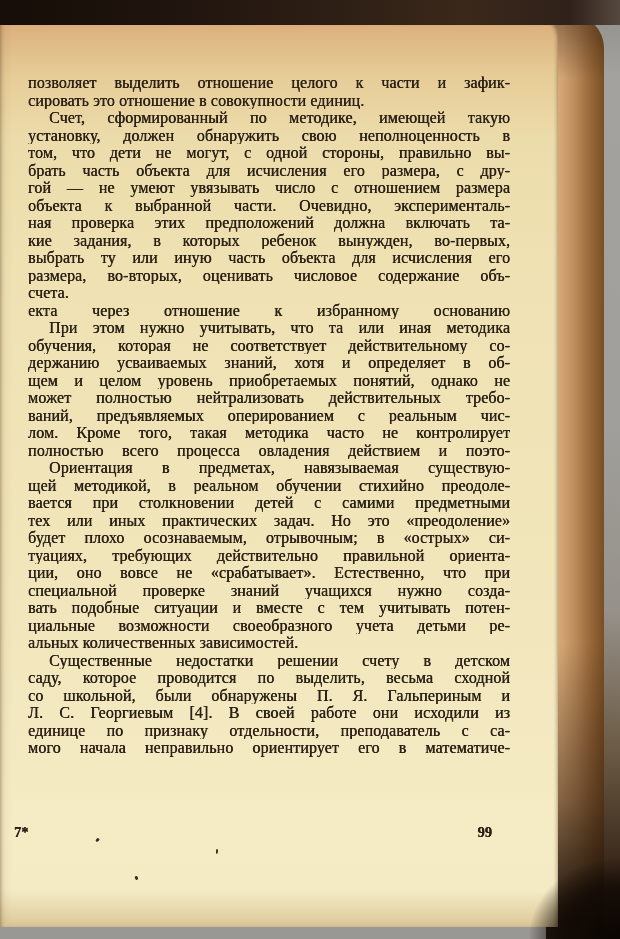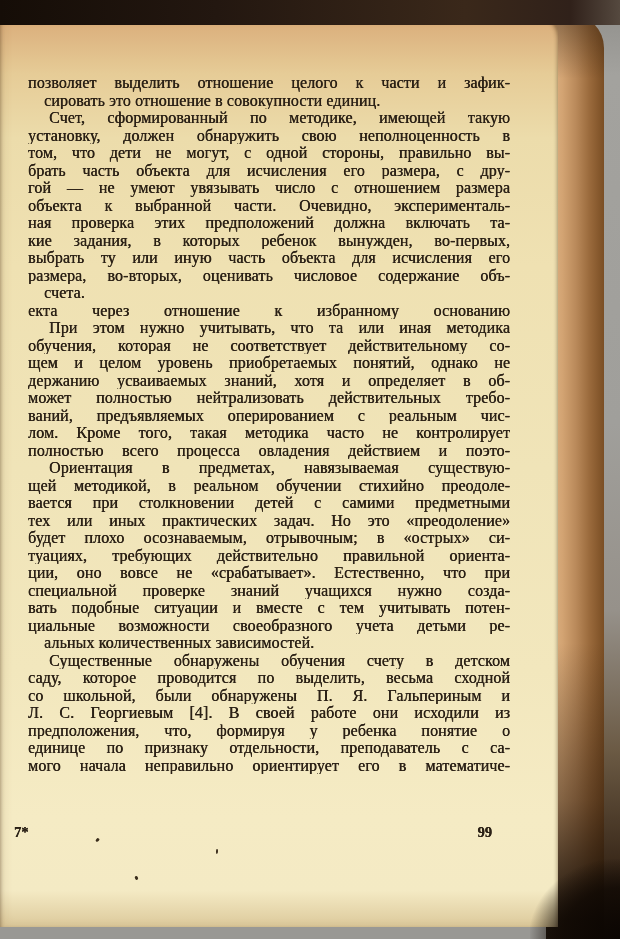--- a/index.html
+++ b/index.html
@@ -82,21 +82,21 @@
     text-shadow: 0.35px 0 0 currentColor;
   }
   .paragraph { margin: 0; }
   .line {
     text-align: justify;
     text-align-last: justify;
     white-space: normal;
     height: 17.5px;
     overflow: hidden;
   }
-  .line.endline { text-align-last: left; margin-left: 16px; }
+  .line.endline { text-align-last: left; }
   .line.indent { text-indent: 21px; }
 
   
   .footer {
     position: absolute; left: 14px; top: 814px; 
     width: 478px;
     display: flex; justify-content: space-between;
     color: var(--ink, #2b2116);
     font-size: 14.5px;
     font-weight: bold;
@@ -140,46 +140,45 @@
           <div class="line">ная проверка этих предположений должна включать та-</div>
           <div class="line">кие задания, в которых ребенок вынужден, во-первых,</div>
           <div class="line">выбрать ту или иную часть объекта для исчисления его</div>
           <div class="line">размера, во-вторых, оценивать числовое содержание объ-</div>
           <div class="line endline">счета.</div>
           <div class="line">екта через отношение к избранному основанию</div>
         </div>
         <div class="paragraph">
           <div class="line indent">При этом нужно учитывать, что та или иная методика</div>
           <div class="line">обучения, которая не соответствует действительному со-</div>
+          <div class="line">держанию усваиваемых знаний, хотя и определяет в об-</div>
           <div class="line">щем и целом уровень приобретаемых понятий, однако не</div>
-          <div class="line">держанию усваиваемых знаний, хотя и определяет в об-</div>
           <div class="line">может полностью нейтрализовать действительных требо-</div>
           <div class="line">ваний, предъявляемых оперированием с реальным чис-</div>
           <div class="line">лом. Кроме того, такая методика часто не контролирует</div>
           <div class="line">полностью всего процесса овладения действием и поэто-</div>
         </div>
         <div class="paragraph">
           <div class="line indent">Ориентация в предметах, навязываемая существую-</div>
           <div class="line">щей методикой, в реальном обучении стихийно преодоле-</div>
           <div class="line">вается при столкновении детей с самими предметными</div>
           <div class="line">тех или иных практических задач. Но это «преодоление»</div>
           <div class="line">будет плохо осознаваемым, отрывочным; в «острых» си-</div>
           <div class="line">туациях, требующих действительно правильной ориента-</div>
           <div class="line">ции, оно вовсе не «срабатывает». Естественно, что при</div>
           <div class="line">специальной проверке знаний учащихся нужно созда-</div>
           <div class="line">вать подобные ситуации и вместе с тем учитывать потен-</div>
           <div class="line">циальные возможности своеобразного учета детьми ре-</div>
           <div class="line endline">альных количественных зависимостей.</div>
         </div>
         <div class="paragraph">
-          <div class="line indent">Существенные обнаружены обучения счету в детском</div>
+          <div class="line indent">Существенные недостатки решении счету в детском</div>
           <div class="line">саду, которое проводится по выделить, весьма сходной</div>
           <div class="line">со школьной, были обнаружены П. Я. Гальпериным и</div>
           <div class="line">Л. С. Георгиевым [4]. В своей работе они исходили из</div>
-          <div class="line">предположения, что, формируя у ребенка понятие о</div>
           <div class="line">единице по признаку отдельности, преподаватель с са-</div>
           <div class="line">мого начала неправильно ориентирует его в математиче-</div>
         </div>
       </div>
 
     <div class="footer">
       <span class="sig">7*</span>
       <span class="pagenum">99</span>
     </div>
 

